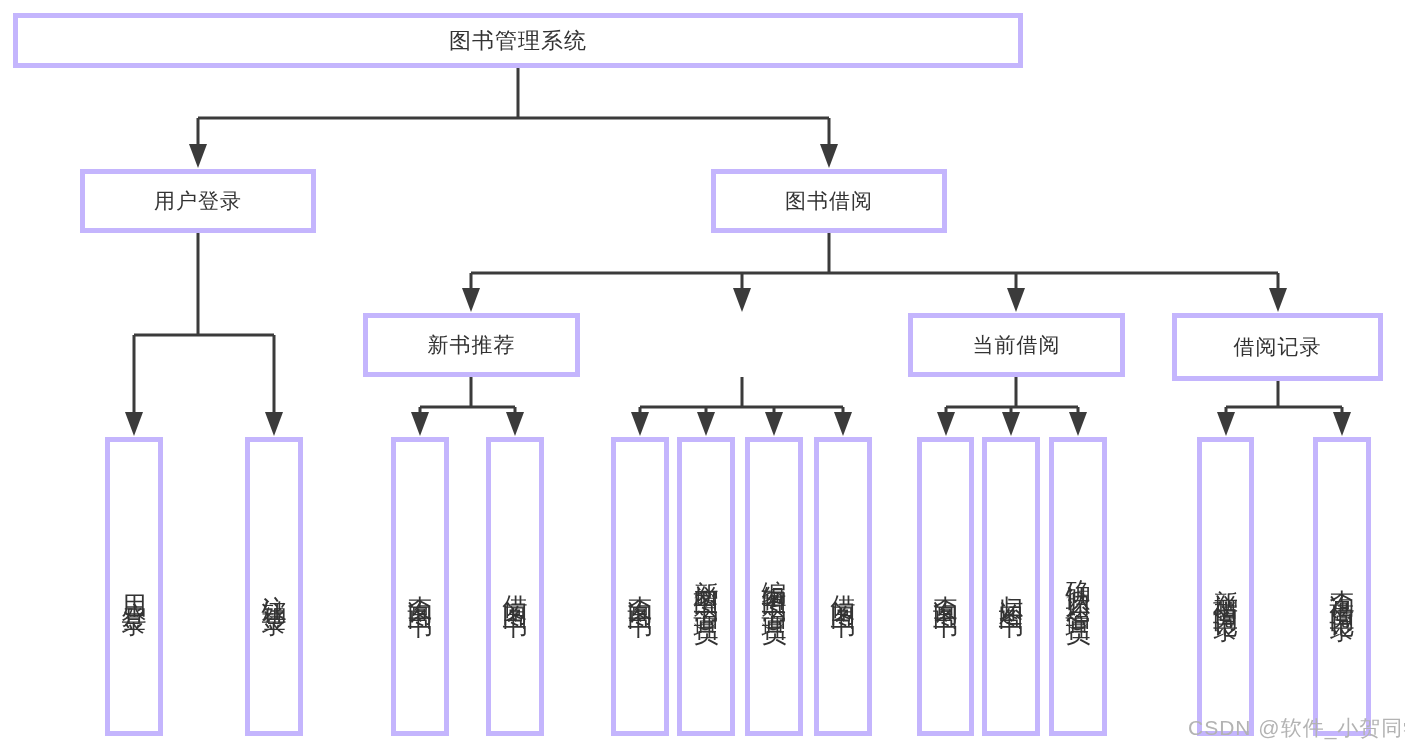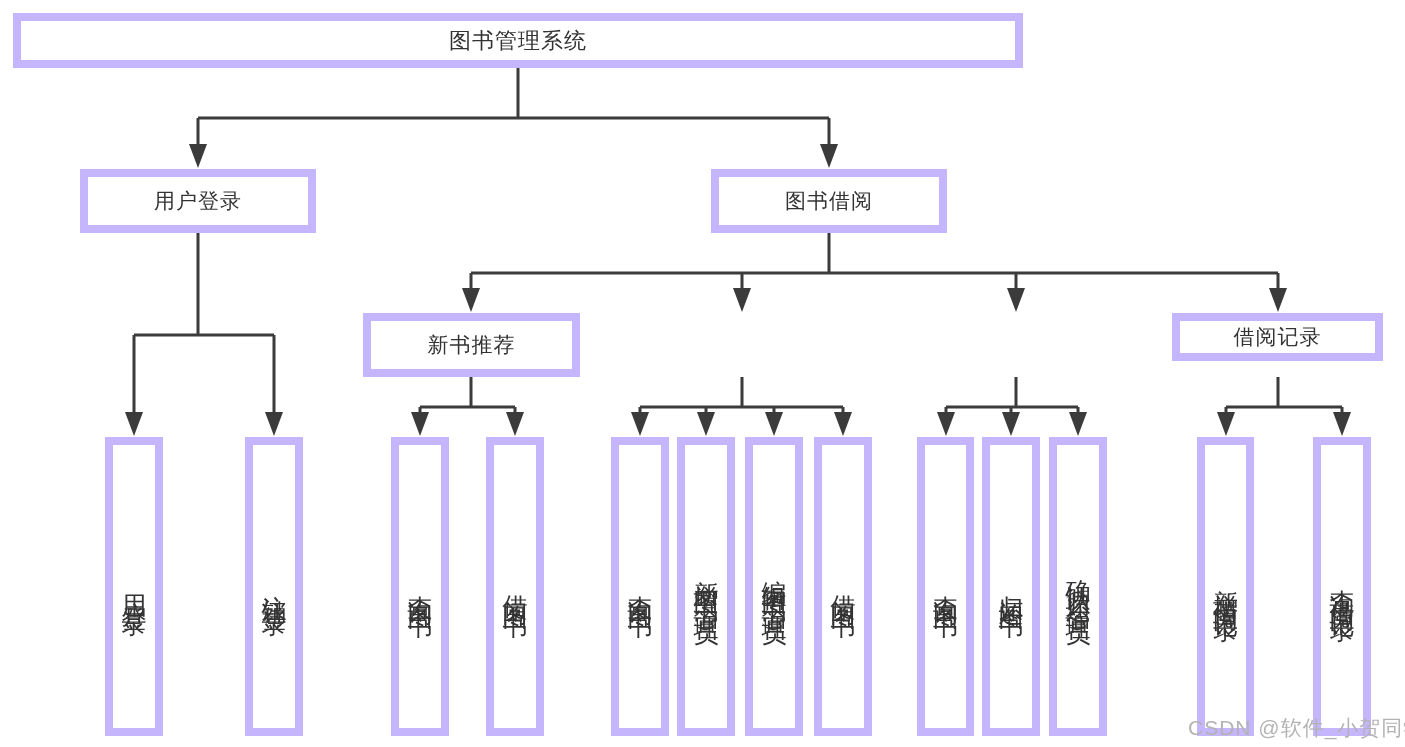--- a/index.html
+++ b/index.html
@@ -13,21 +13,21 @@
   }
   .connector-layer {
     position: absolute;
     left: 0; top: 0;
     width: 1405px; height: 747px;
     pointer-events: none;
   }
   .node {
     position: absolute;
     box-sizing: border-box;
-    border: 8px solid #c4b5fd;
+    border: 5px solid #c4b5fd;
     background: #ffffff;
     color: #333333;
     display: flex;
     align-items: center;
     justify-content: center;
     text-align: center;
   }
   .h-node { font-size: 21px; letter-spacing: 1px; }
   .root-node { font-size: 22px; }
   .v-node {
@@ -95,21 +95,22 @@
       <polygon points="1333,412 1351,412 1342,436"></polygon>
     </g>
   </svg>
 
   <div class="node h-node root-node" style="left:13px; top:13px; width:1010px; height:55px;">图书管理系统</div>
 
   <div class="node h-node" style="left:80px; top:169px; width:236px; height:64px;">用户登录</div>
   <div class="node h-node" style="left:711px; top:169px; width:236px; height:64px;">图书借阅</div>
 
   <div class="node h-node" style="left:363px; top:313px; width:217px; height:64px;">新书推荐</div>
-  <div class="node h-node" style="left:1172px; top:313px; width:211px; height:48px;">借阅记录</div>
+  <div class="node h-node" style="left:908px; top:313px; width:217px; height:64px;">当前借阅</div>
+  <div class="node h-node" style="left:1172px; top:313px; width:211px; height:68px;">借阅记录</div>
 
   <div class="node v-node" style="left:105px; top:437px; width:58px; height:299px;">用户登录</div>
   <div class="node v-node" style="left:245px; top:437px; width:58px; height:299px;">注销登录</div>
 
   <div class="node v-node" style="left:391px; top:437px; width:58px; height:299px;">查询图书</div>
   <div class="node v-node" style="left:486px; top:437px; width:58px; height:299px;">借阅图书</div>
 
   <div class="node v-node" style="left:611px; top:437px; width:58px; height:299px;">查询图书</div>
   <div class="node v-node" style="left:677px; top:437px; width:58px; height:299px;">新增图书（管理员）</div>
   <div class="node v-node" style="left:745px; top:437px; width:58px; height:299px;">编辑图书（管理员）</div>

